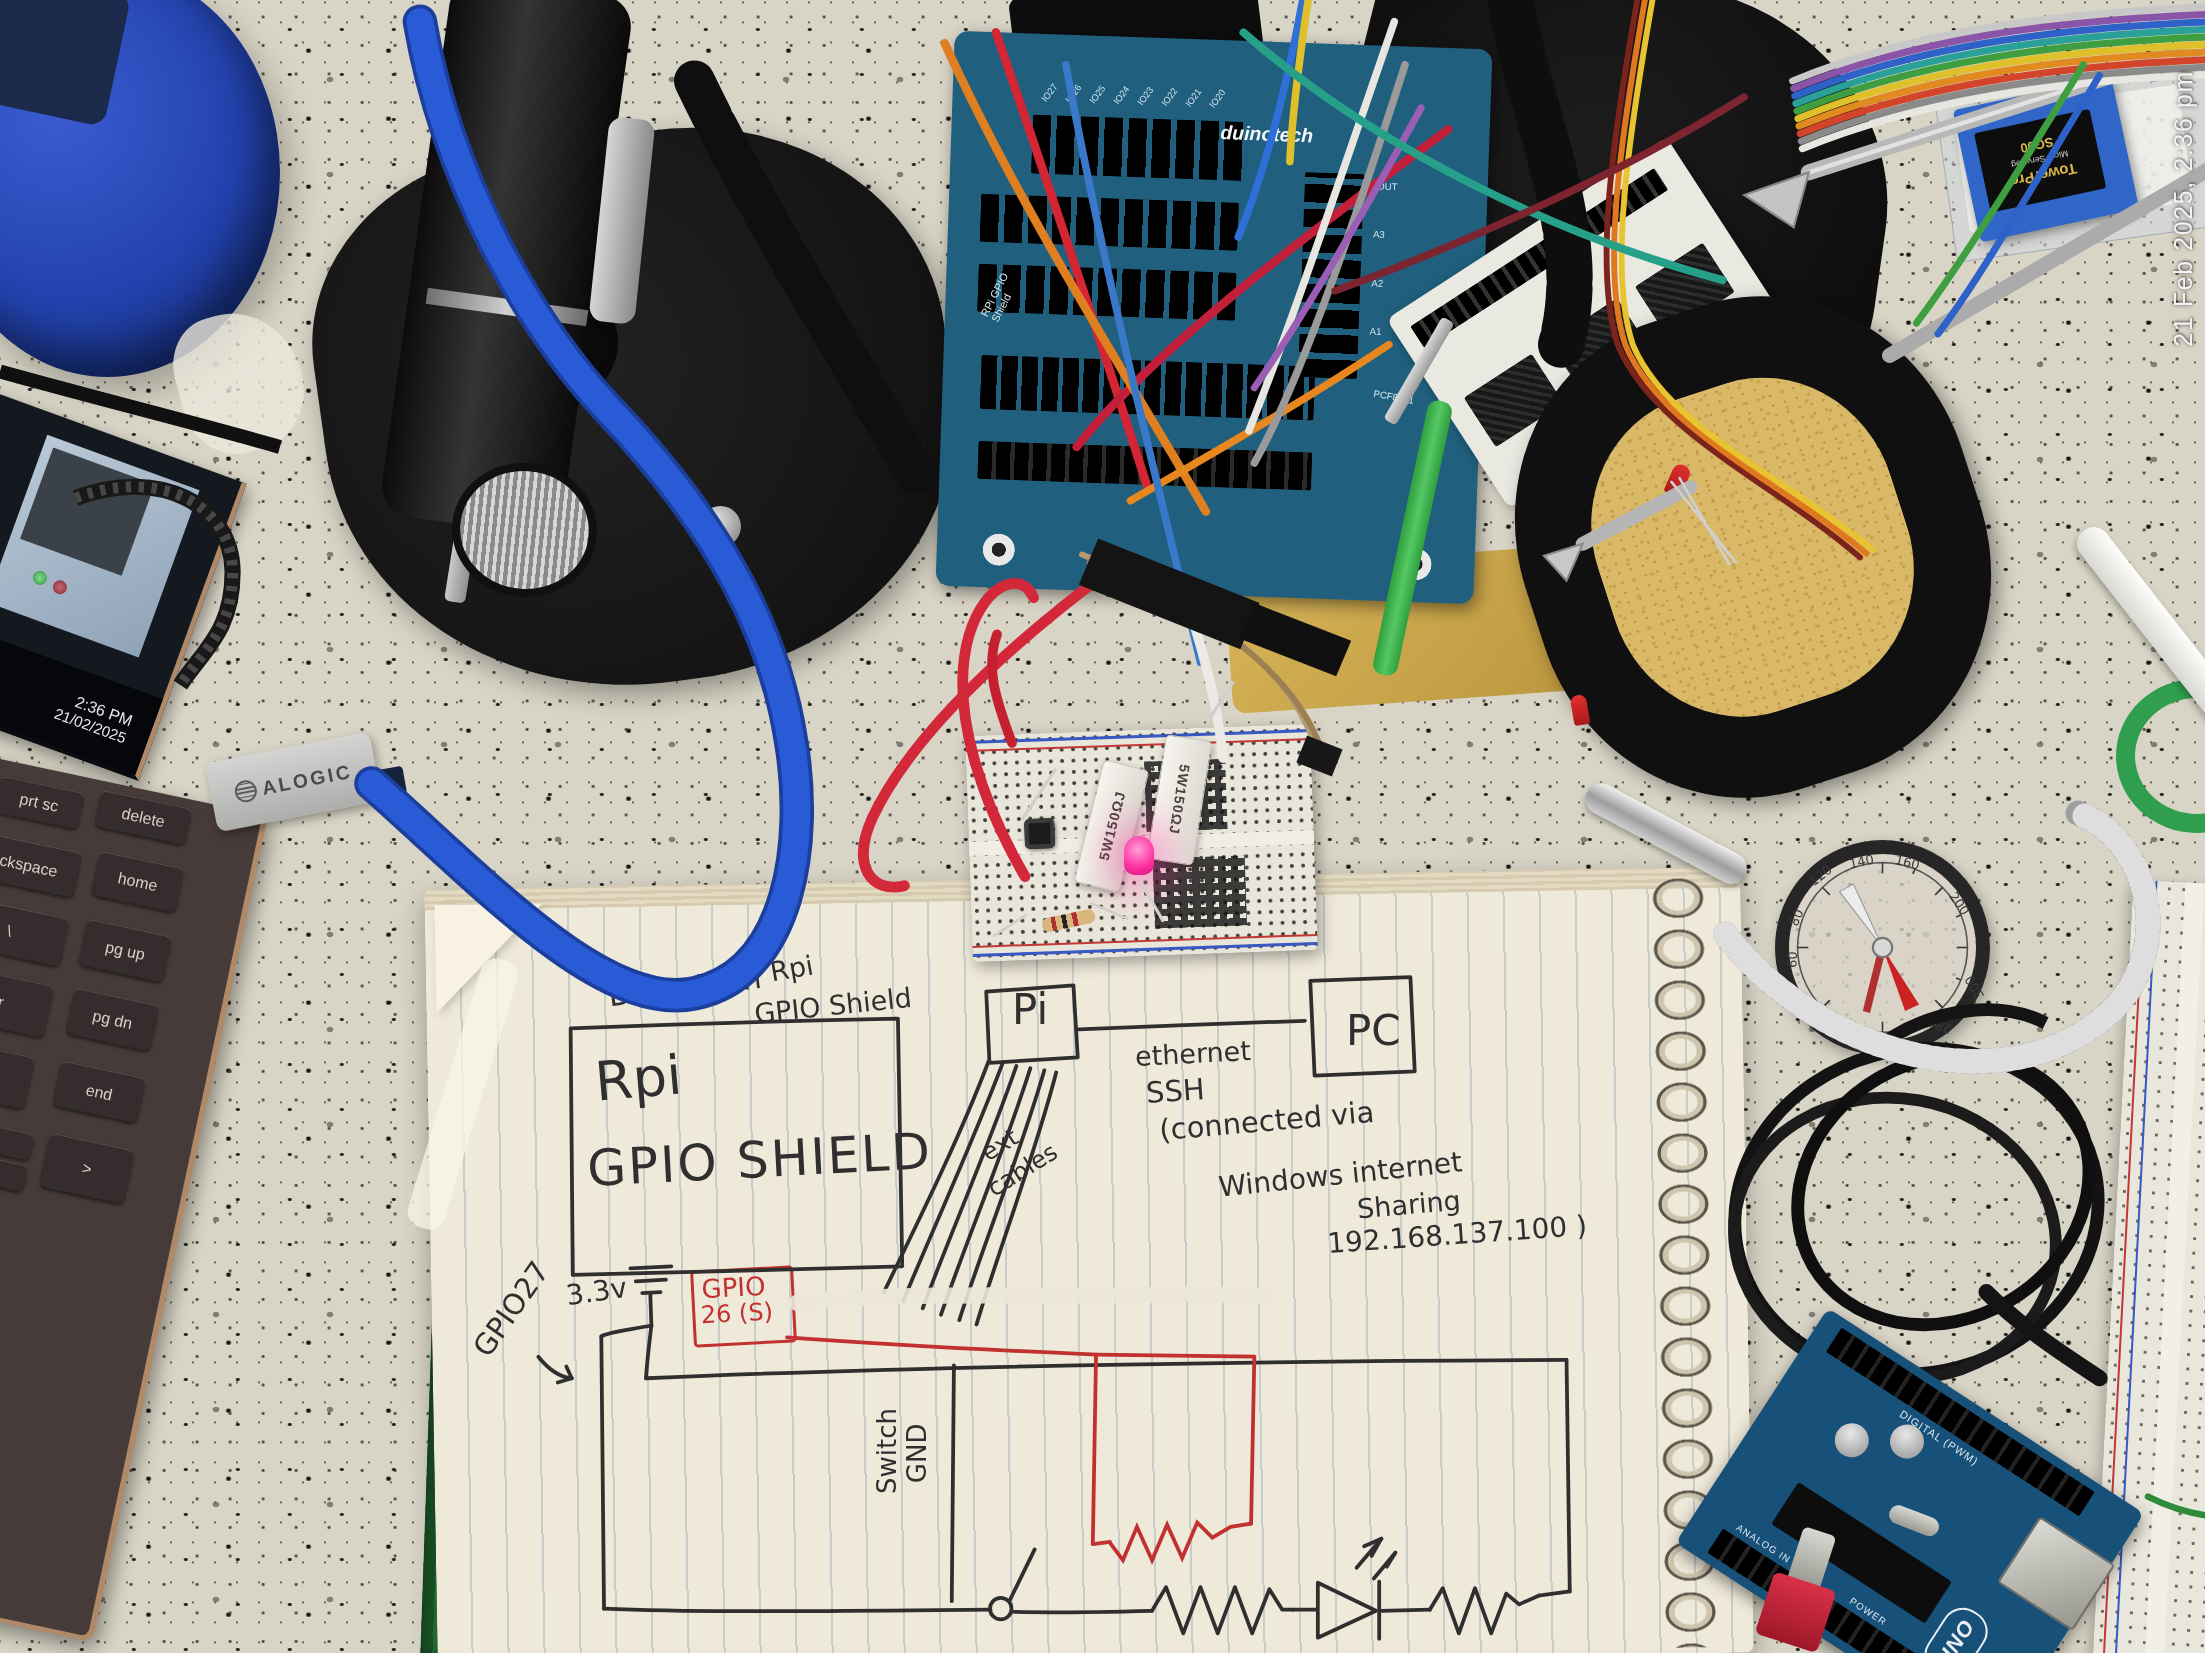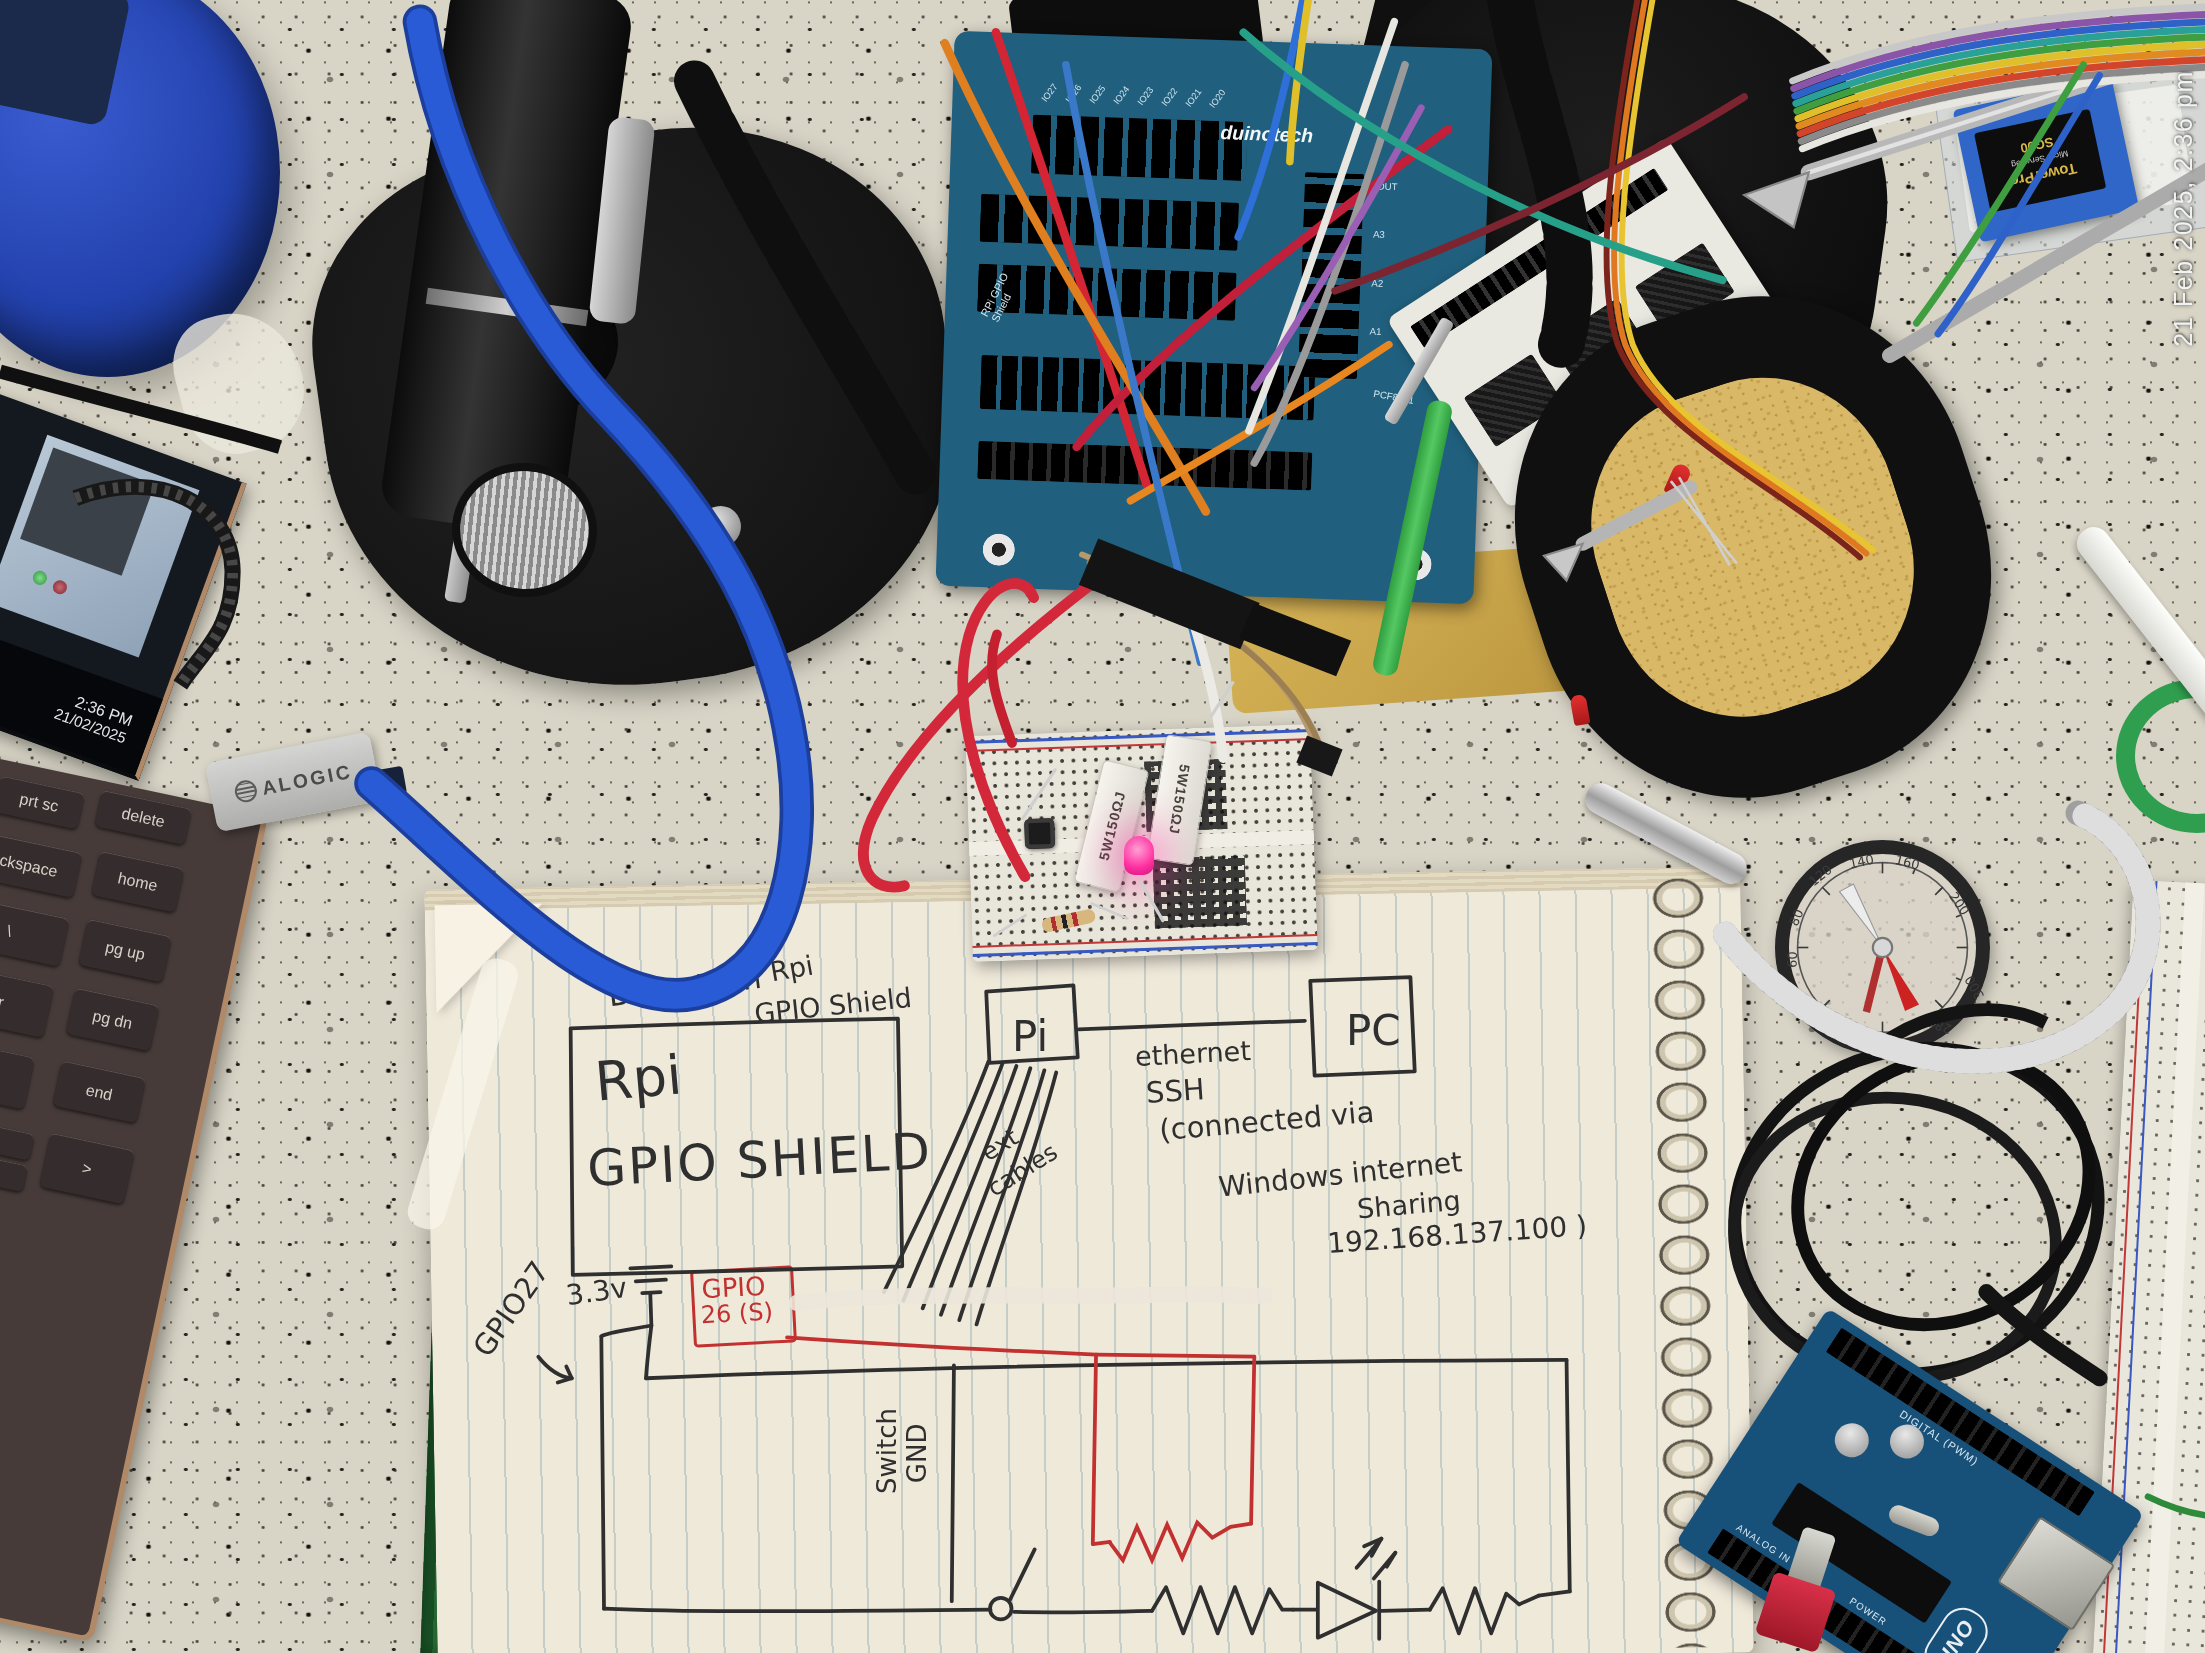--- a/index.html
+++ b/index.html
@@ -46,21 +46,21 @@
     <div class="abs" style="right:30px;top:5.4px;width:65px;height:775px;
       background-image:radial-gradient(closest-side,transparent 48%,#cdc5ae 50% 66%,#5b554a 68% 76%,transparent 78%);
       background-size:65px 51px;background-repeat:repeat-y;"></div>
   </div>
 
   <div class="abs hand" style="left:608px;top:969px;font-size:30px;transform:rotate(-7deg);">Duinotech</div>
   <div class="abs hand" style="left:770px;top:953px;font-size:27px;transform:rotate(-10deg);">Rpi</div>
   <div class="abs hand" style="left:754px;top:990px;font-size:27px;transform:rotate(-6deg);">GPIO Shield</div>
   <div class="abs hand" style="left:595px;top:1047px;font-size:54px;transform:rotate(-5deg);">Rpi</div>
   <div class="abs hand" style="left:587px;top:1131px;font-size:50px;letter-spacing:2.2px;transform:rotate(-3deg);">GPIO SHIELD</div>
-  <div class="abs hand" style="left:1012px;top:1012px;font-size:42px;">Pi</div>
+  <div class="abs hand" style="left:1012px;top:985px;font-size:42px;">Pi</div>
   <div class="abs hand" style="left:1346px;top:1006px;font-size:42px;">PC</div>
   <div class="abs hand" style="left:1135px;top:1038px;font-size:27px;transform:rotate(-3deg);">ethernet</div>
   <div class="abs hand" style="left:1146px;top:1074px;font-size:29px;transform:rotate(-4deg);">SSH</div>
   <div class="abs hand" style="left:1159px;top:1104px;font-size:29px;transform:rotate(-5deg);">(connected via</div>
   <div class="abs hand" style="left:1218px;top:1158px;font-size:28px;transform:rotate(-6deg);">Windows internet</div>
   <div class="abs hand" style="left:1357px;top:1189px;font-size:27px;transform:rotate(-5deg);">Sharing</div>
   <div class="abs hand" style="left:1327px;top:1218px;font-size:28px;transform:rotate(-4deg);">192.168.137.100 )</div>
   <div class="abs hand" style="left:981px;top:1131px;font-size:24px;transform:rotate(-32deg);">ext</div>
   <div class="abs hand" style="left:984px;top:1156px;font-size:24px;transform:rotate(-32deg);">cables</div>
   <div class="abs hand" style="left:457px;top:1292px;font-size:29px;transform:rotate(-55deg);">GPIO27</div>

